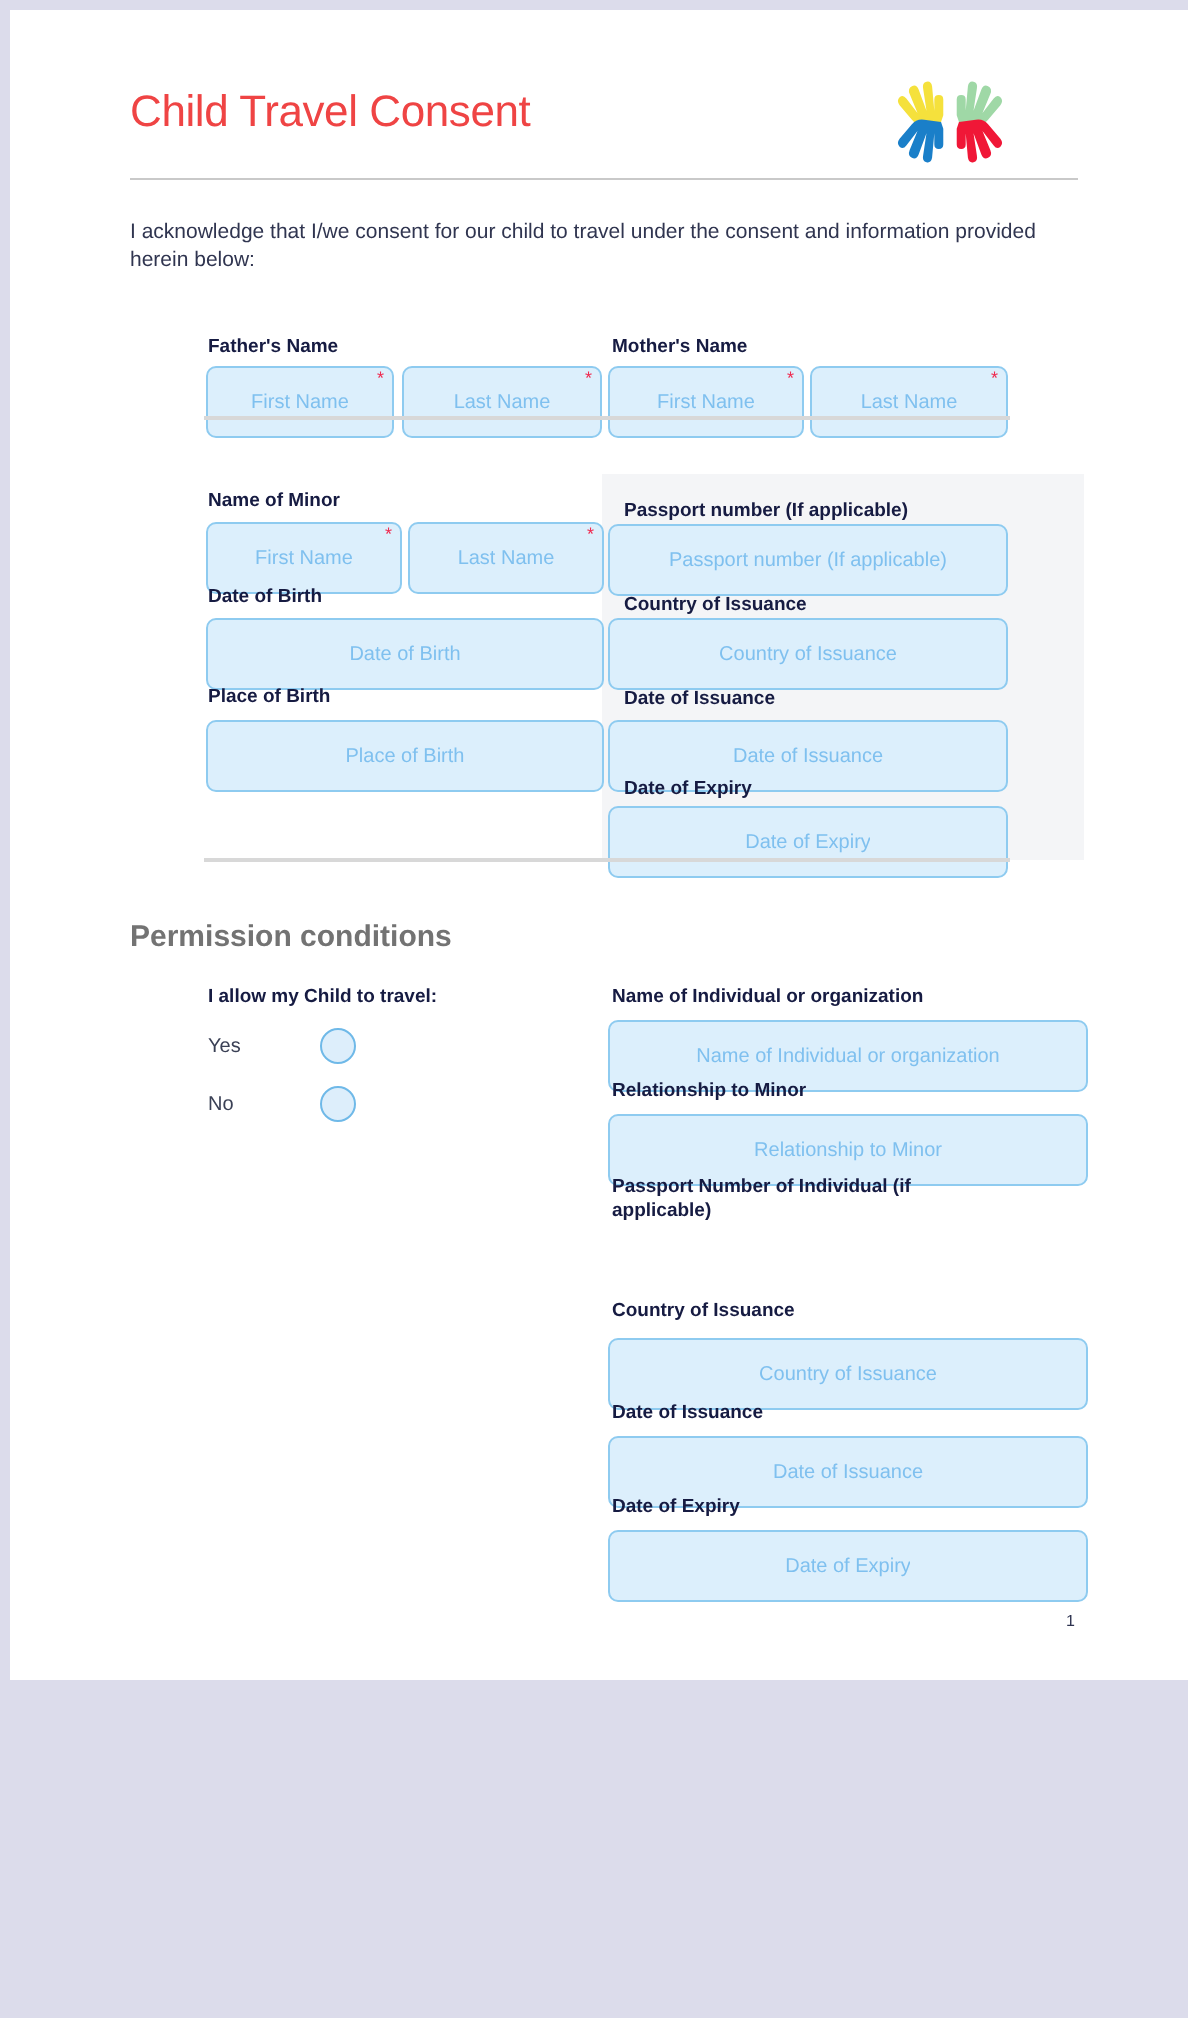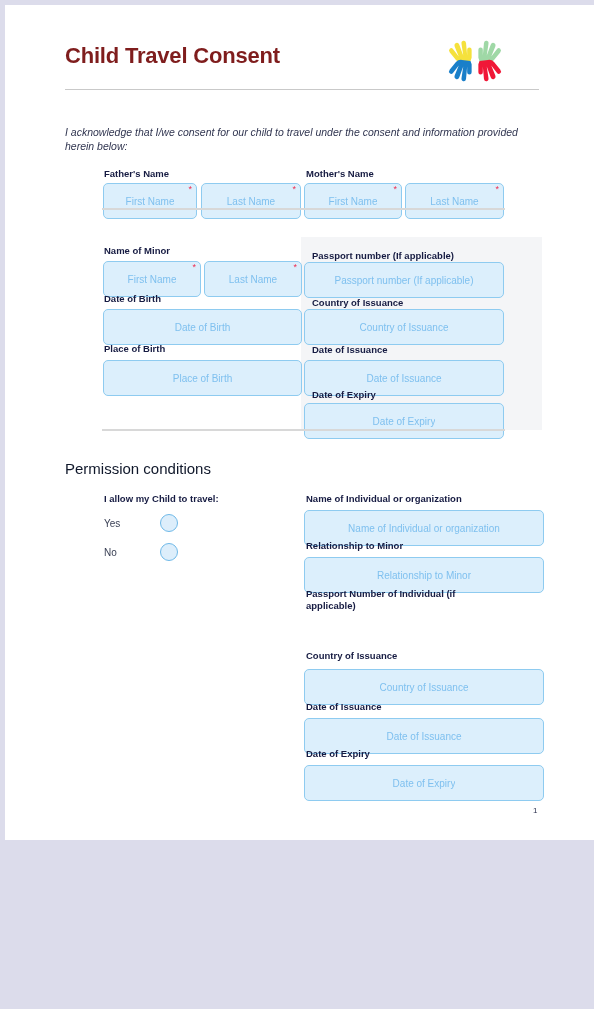--- a/index.html
+++ b/index.html
@@ -32,22 +32,22 @@
     background: #dcdceb;
   }
 
   
   .doc-header {
     position: absolute;
     left: 60px; right: 56px;
   }
   .doc-title {
     font-size: 22px;
-    font-weight: bold;
-    color: #7f1d1d;
+    font-weight: normal;
+    color: #ef4444;
     letter-spacing: -0.2px;
   }
   .doc-title.small { font-size: 17px; }
   .header-rule {
     position: absolute;
     height: 1px;
     background: #c9c9c9;
   }
 
   
@@ -60,22 +60,22 @@
     width: 460px;
     font-size: 10.5px;
     line-height: 14px;
     color: #303550;
   }
 
   
   .section-title {
     position: absolute;
     font-size: 15px;
-    font-weight: normal;
-    color: #0f172a;
+    font-weight: bold;
+    color: #737373;
   }
 
   
   .f-label {
     position: absolute;
     font-size: 9.5px;
     font-weight: bold;
     color: #161b42;
     line-height: 11.5px;
   }
@@ -174,21 +174,21 @@
         </g>
 
         <g fill="#f01737">
           <path d="M56,56 L56,70 Q56,74 60,74 Q64,74 64,70 L64,60 L66,82 Q67,87 71,86 Q75,85 74,80 L71,60 L78,79 Q80,84 84,82 Q88,80 86,75 L79,58 L89,71 Q92,75 95,72 Q98,69 95,65 L84,52 Q80,47 73,48 L58,50 Z"></path>
         </g>
       </svg>
     </div>
 
     <div class="header-rule" style="left:60px; top:84px; width:474px;"></div>
 
-    <div class="intro" style="top:120px;font-style:italic;">I acknowledge that I/we consent for our child to travel under the consent and information provided herein below:</div>
+    <div class="intro" style="top:104px;">I acknowledge that I/we consent for our child to travel under the consent and information provided herein below:</div>
 
     <div class="f-label" style="left:99px; top:163px;">Father's Name</div>
     <div class="f-input" style="left:98px; top:178px; width:94px;">
       <span class="ph">First Name</span>
       <span class="req-star">*</span>
     </div>
     <div class="f-input" style="left:196px; top:178px; width:100px;">
       <span class="ph">Last Name</span>
       <span class="req-star">*</span>
     </div>

